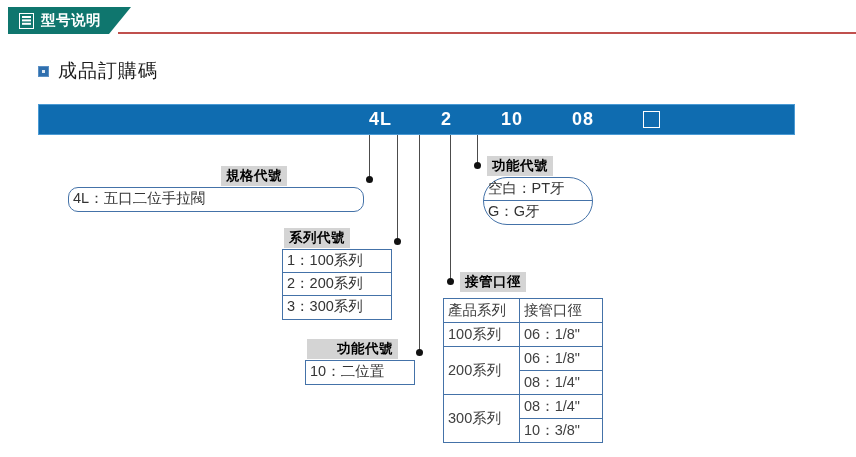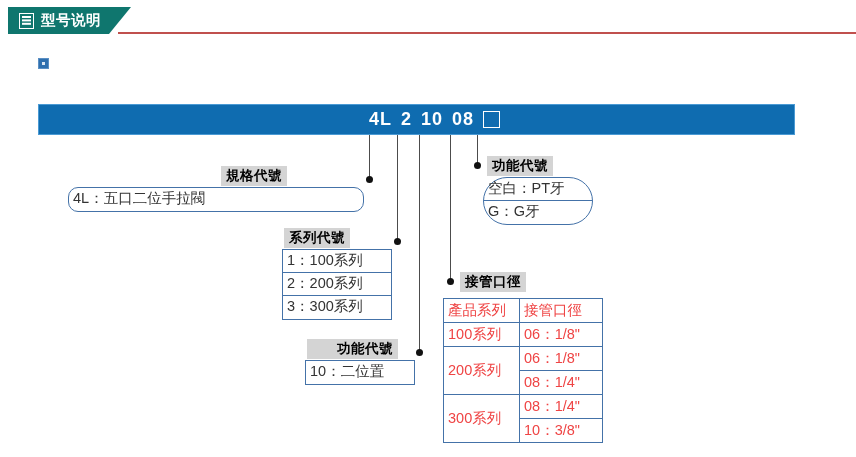--- a/index.html
+++ b/index.html
@@ -104,20 +104,21 @@
   .code-inner {
     position: absolute;
     left: 330px; top: 4px;
     display: flex;
     align-items: center;
     color: #ffffff;
     font-size: 18px;
     font-weight: bold;
     letter-spacing: 1px;
     white-space: nowrap;
+    gap: 40px;
   }
   .code-seg { margin-right: 9px; }
   .code-box {
     display: inline-block;
     width: 17px; height: 17px;
     border: 1.8px solid #ffffff;
     box-sizing: border-box;
   }
 
   
@@ -168,21 +169,21 @@
   #port-table {
     position: absolute;
     left: 443px; top: 298px;
     border: 1.3px solid #4472a8;
     border-collapse: collapse;
     background: #ffffff;
   }
   #port-table td {
     border: 1.3px solid #4472a8;
     font-size: 14.5px;
-    color: #ef4444;
+    color: #404040;
     padding: 0 4px;
     height: 23px;
     line-height: 21px;
     white-space: nowrap;
     text-align: left;
   }
   #port-table td.col-a { width: 67px; }
   #port-table td.col-b { width: 74px; }
 </style>
 </head>
@@ -191,20 +192,21 @@
 <div id="section-header">
   <div class="red-tab">
     <span class="doc-icon"></span>
     <span class="tab-title">型号说明</span>
   </div>
   <div class="header-rule"></div>
 </div>
 
 <div id="sub-heading">
   <span class="sq-bullet"></span>
+  <span class="sub-heading-text">成品訂購碼</span>
 </div>
 
 <div id="code-bar">
   <div class="code-inner">
     <span class="code-seg">4L</span>
     <span class="code-seg">2</span>
     <span class="code-seg">10</span>
     <span class="code-seg">08</span>
     <span class="code-box"></span>
   </div>

